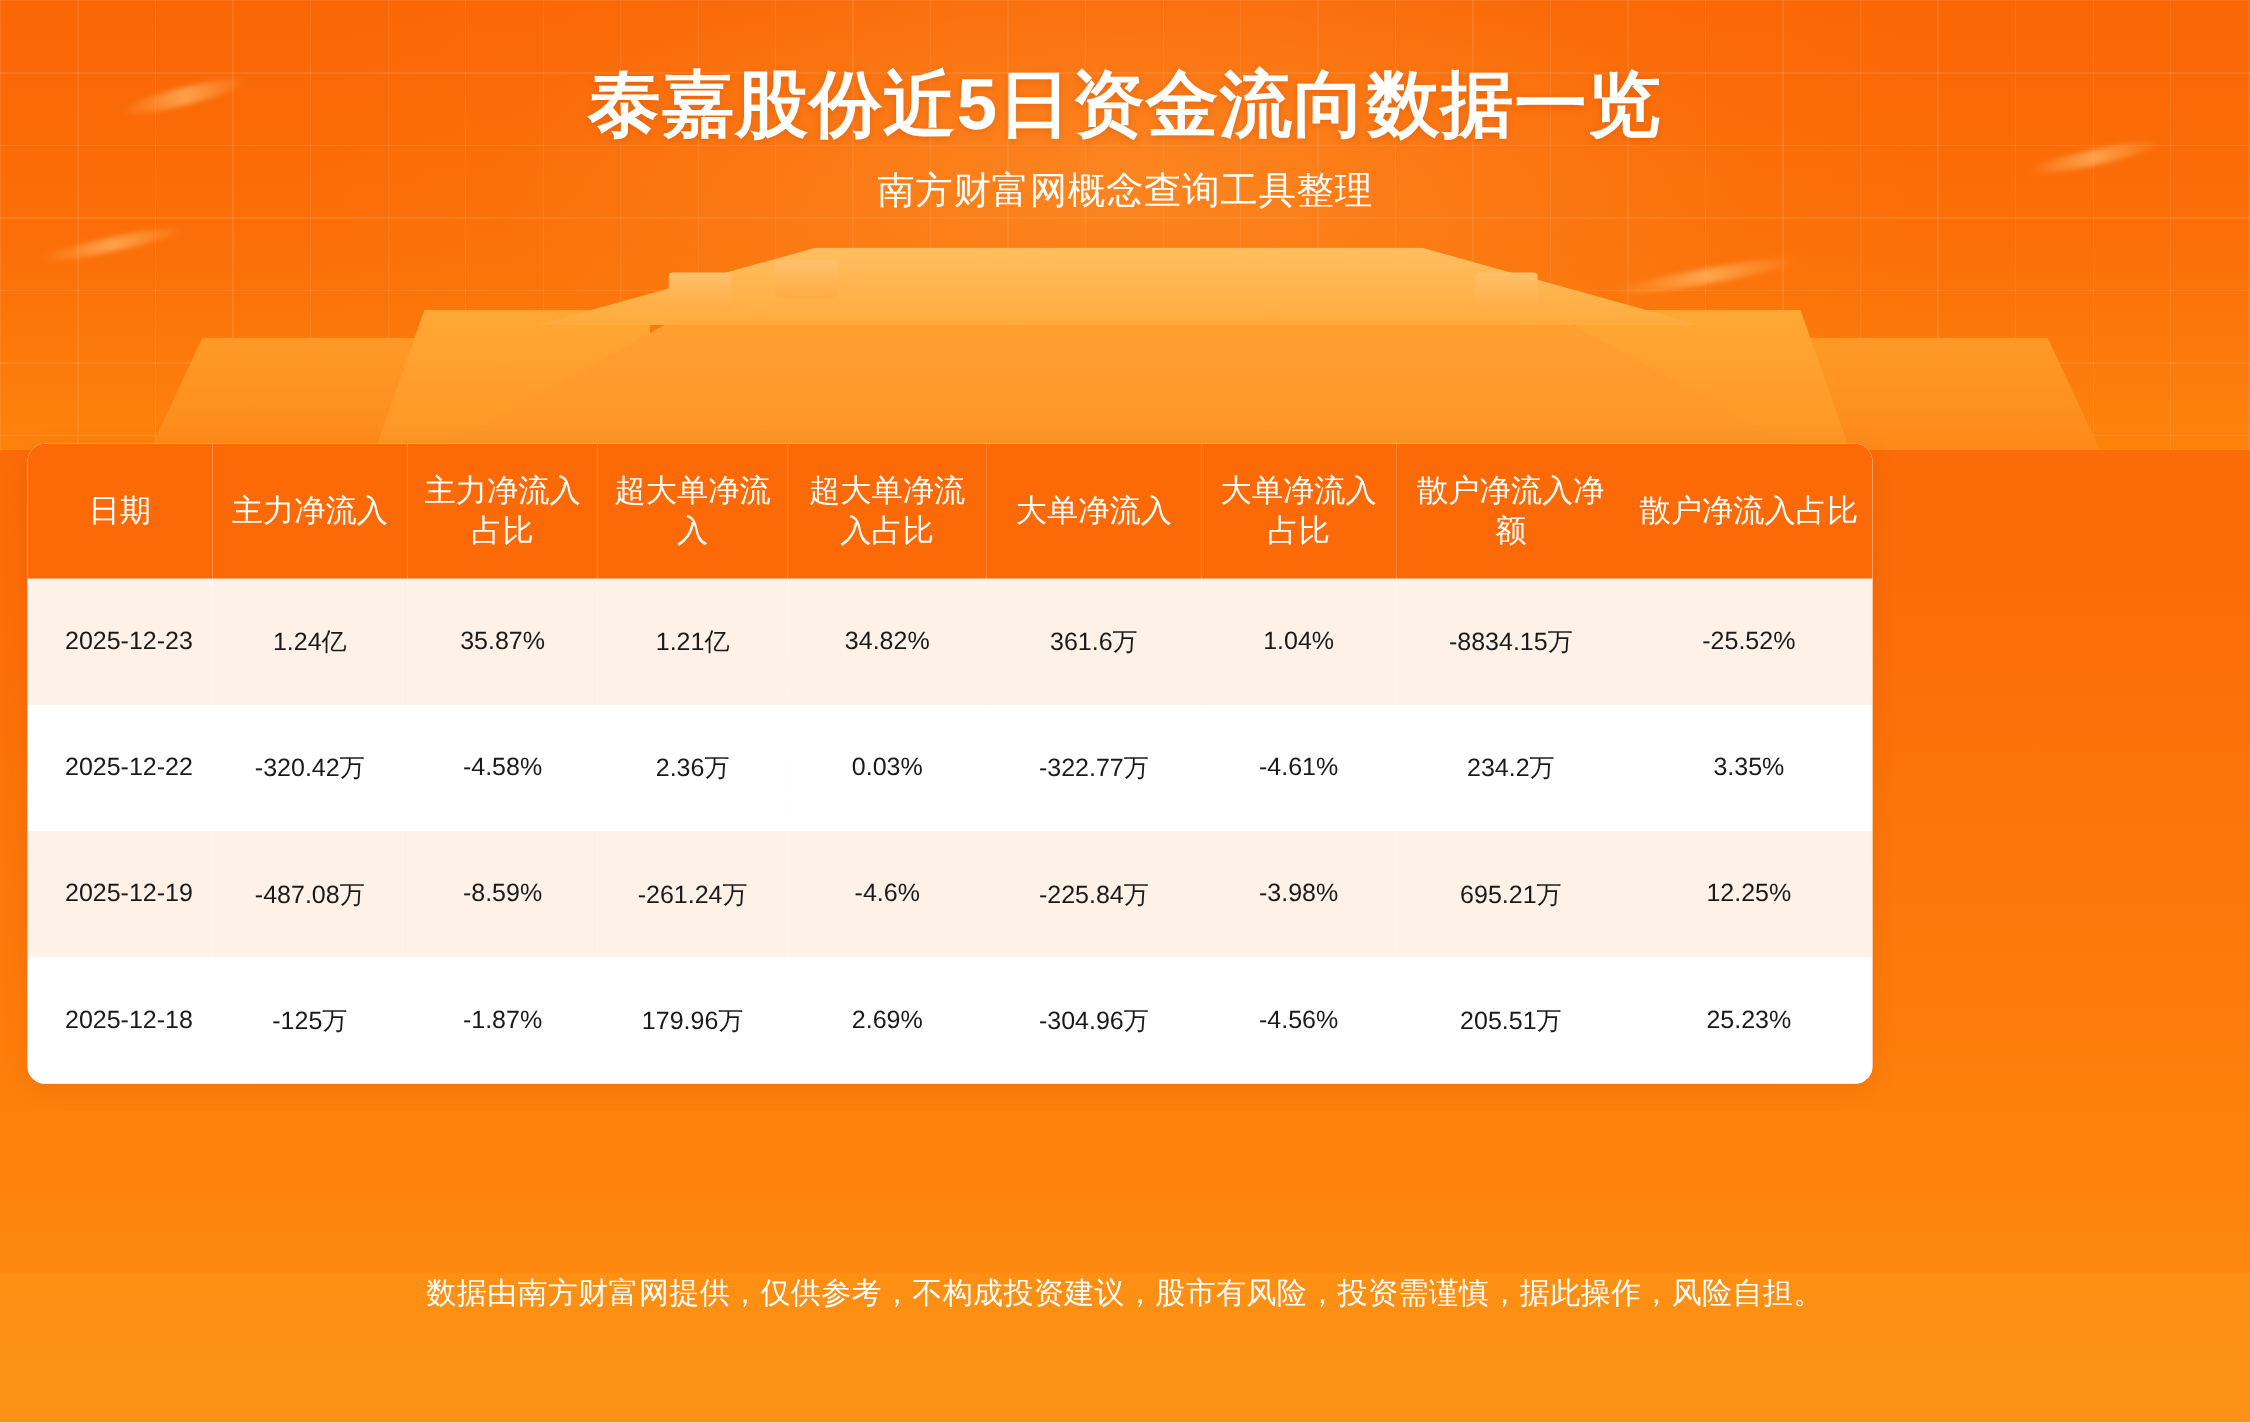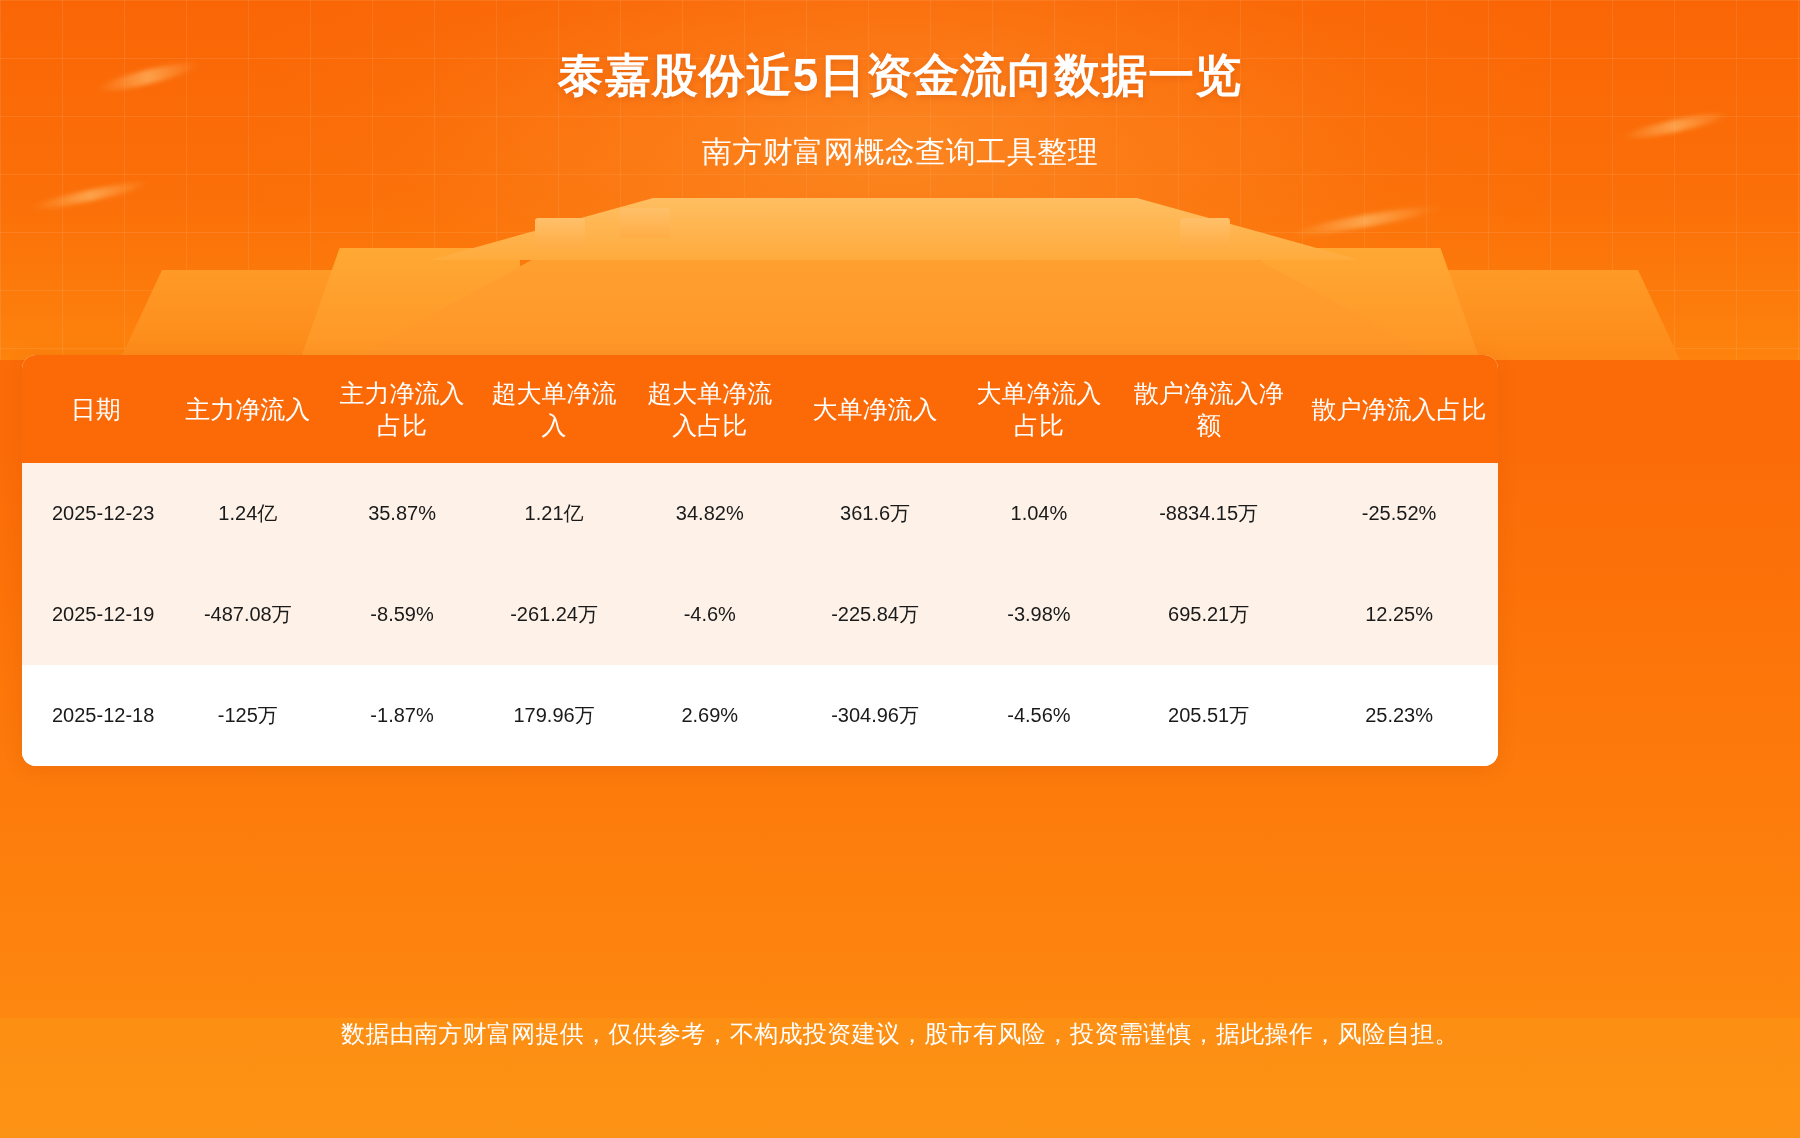--- a/index.html
+++ b/index.html
@@ -112,21 +112,21 @@
   .streak.s2 { left: 30px; top: 190px; width: 120px; height: 11px; transform: rotate(-12deg); }
   .streak.s3 { left: 1290px; top: 215px; width: 150px; height: 12px; transform: rotate(-10deg); }
   .streak.s4 { left: 1620px; top: 120px; width: 110px; height: 12px; transform: rotate(-12deg); }
 
   .hero-title {
     position: absolute;
     left: 0; top: 45px;
     width: 1800px;
     text-align: center;
     color: #ffffff;
-    font-size: 46px;
+    font-size: 58px;
     font-weight: bold;
     letter-spacing: 1px;
     text-shadow: 0 2px 6px rgba(180,60,0,0.28);
     white-space: nowrap;
   }
   .hero-sub {
     position: absolute;
     left: 0; top: 132px;
     width: 1800px;
     text-align: center;
@@ -304,20 +304,31 @@
           <td class="c-date">2025-12-23</td>
           <td>1.24亿</td>
           <td>35.87%</td>
           <td>1.21亿</td>
           <td>34.82%</td>
           <td>361.6万</td>
           <td>1.04%</td>
           <td>-8834.15万</td>
           <td>-25.52%</td>
         </tr>
+        <tr class="even">
+          <td class="c-date">2025-12-22</td>
+          <td>-320.42万</td>
+          <td>-4.58%</td>
+          <td>2.36万</td>
+          <td>0.03%</td>
+          <td>-322.77万</td>
+          <td>-4.61%</td>
+          <td>234.2万</td>
+          <td>3.35%</td>
+        </tr>
         <tr class="odd">
           <td class="c-date">2025-12-19</td>
           <td>-487.08万</td>
           <td>-8.59%</td>
           <td>-261.24万</td>
           <td>-4.6%</td>
           <td>-225.84万</td>
           <td>-3.98%</td>
           <td>695.21万</td>
           <td>12.25%</td>

